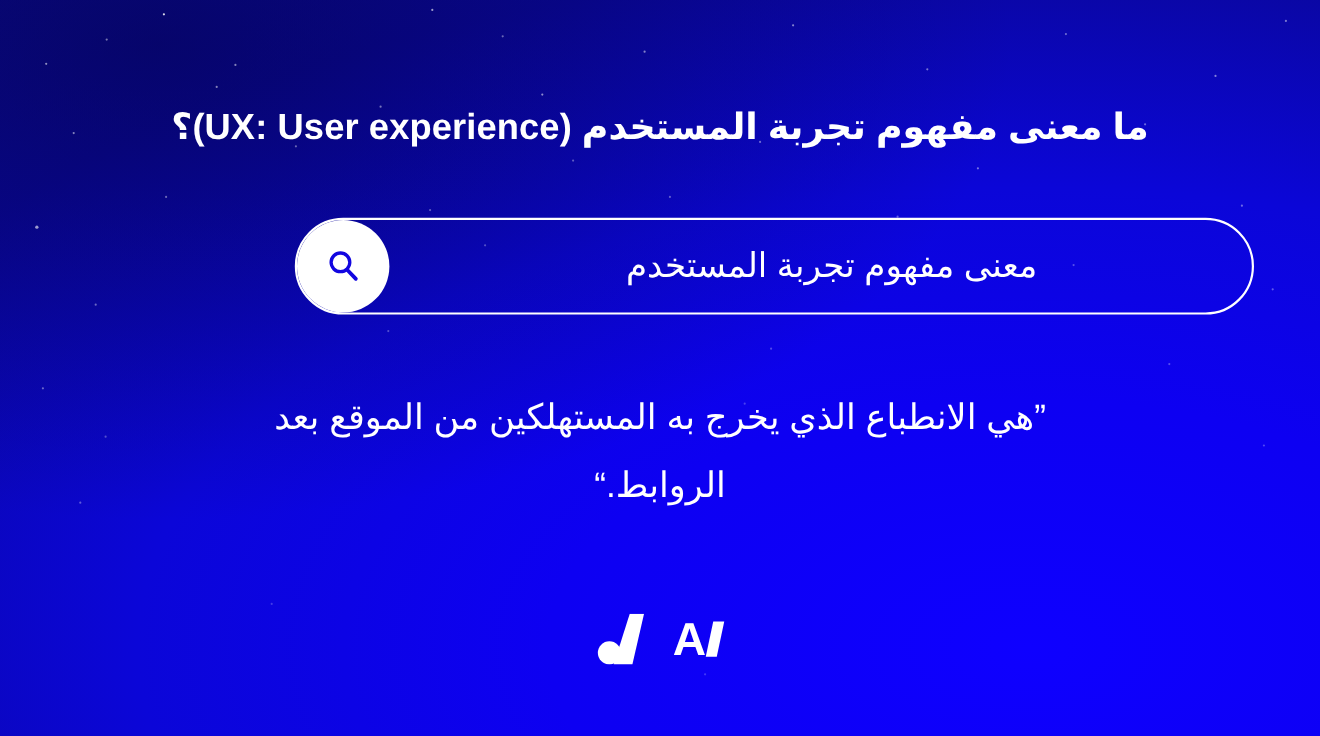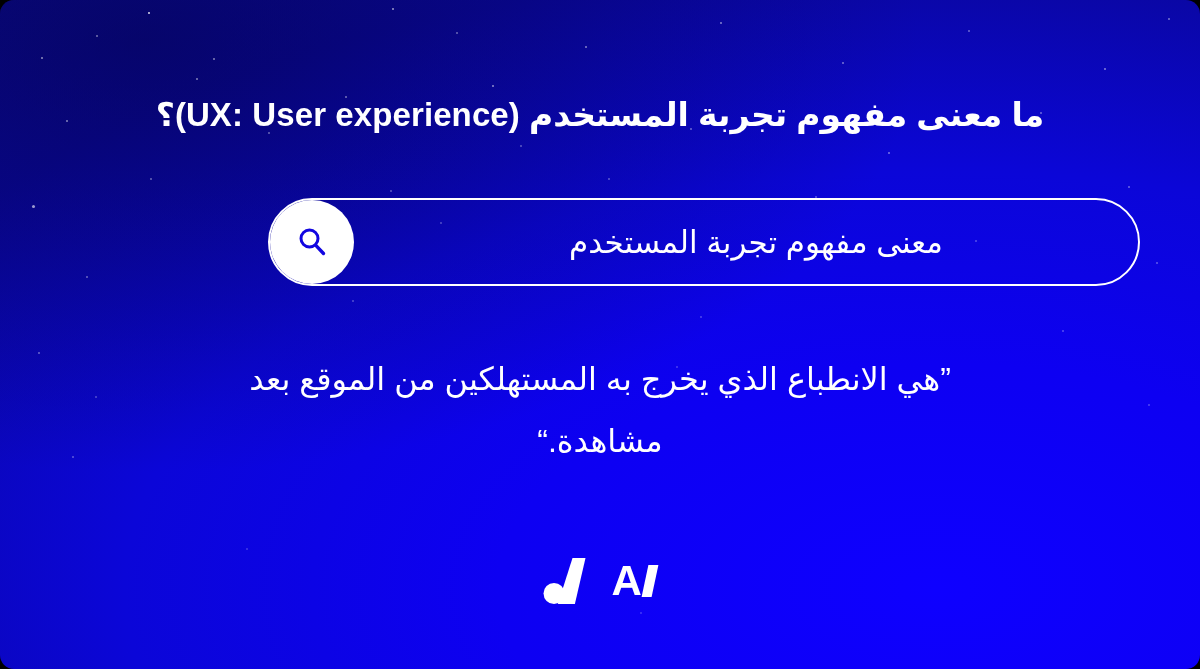--- a/index.html
+++ b/index.html
@@ -12,21 +12,20 @@
   .canvas {
     position: relative;
     width: 1200px;
     height: 669px;
     overflow: hidden;
     font-family: "Liberation Sans", "DejaVu Sans", sans-serif;
     
     background:
       radial-gradient(130% 120% at 78% 88%, #0e00ff 0%, #0d00f2 28%, #0b06d8 52%, #0a079f 78%, #0b0a8e 100%),
       linear-gradient(135deg, #0b0a95 0%, #0d07c4 45%, #0f00f2 100%);
-    border-radius: 14px;
   }
 
   
   .vignette {
     position: absolute;
     inset: 0;
     background: radial-gradient(95% 95% at 12% 6%, rgba(3,2,70,0.55) 0%, rgba(3,2,70,0.28) 35%, rgba(3,2,70,0) 68%);
     pointer-events: none;
   }
 
@@ -217,21 +216,21 @@
             <circle cx="17.5" cy="16.5" r="8.5" fill="none" stroke="#1206e0" stroke-width="3"></circle>
             <line x1="23.6" y1="23.2" x2="31.5" y2="31.5" stroke="#1206e0" stroke-width="3.4" stroke-linecap="round"></line>
           </svg>
         </span>
       </div>
       <div class="search-text" title="معنى مفهوم تجربة المستخدم">معنى مفهوم تجربة المستخدم</div>
     </div>
 
     <div class="quote">
       <span class="quote-line">”هي الانطباع الذي يخرج به المستهلكين من الموقع بعد</span>
-      <span class="quote-line">مشاهدة.“</span>
+      <span class="quote-line">الروابط.“</span>
     </div>
 
     <div class="logo">
       <span>
         <svg class="logo-mark" width="54" height="46" viewBox="0 0 54 46" aria-hidden="true">
           <circle cx="12" cy="35.5" r="10.5" fill="#ffffff"></circle>
           <path d="M30.5 0 H43.5 L43.5 46 H26.5 Z" fill="#ffffff" transform="skewX(-13)"></path>
         </svg>
       </span>
       <span class="logo-word">

